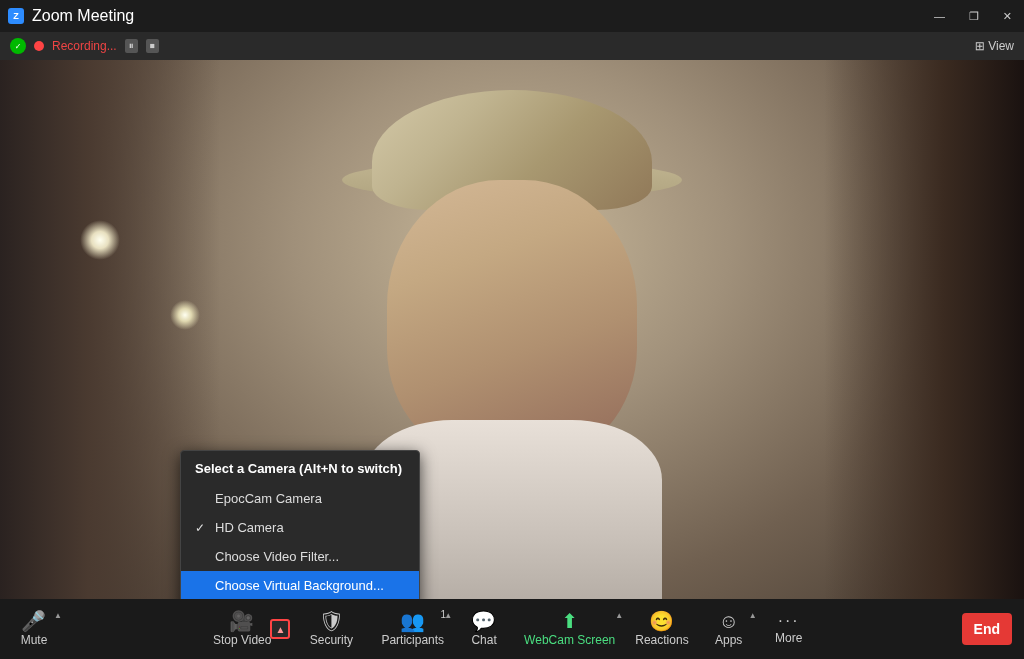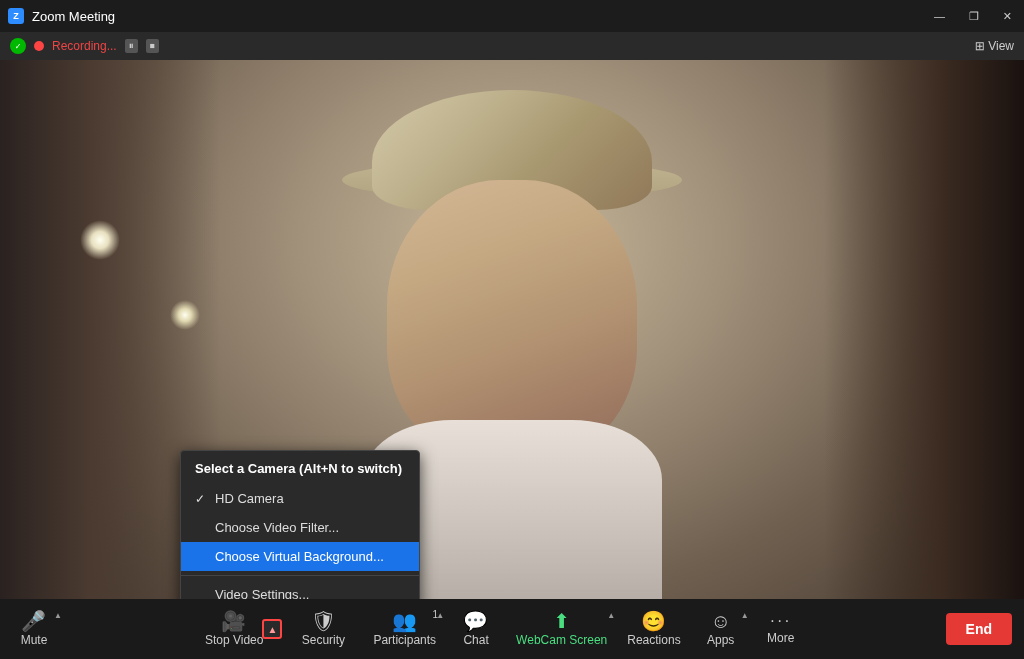--- a/index.html
+++ b/index.html
@@ -23,21 +23,21 @@
     }
     #zoom-logo {
       width: 16px; height: 16px;
       background: #2d8cff;
       border-radius: 3px;
       display: flex; align-items: center; justify-content: center;
       color: white; font-size: 9px; font-weight: bold;
     }
     #title-text {
       color: #ffffff;
-      font-size: 13px;
+      font-size: 16px;
     }
     #title-bar-right {
       display: flex;
       align-items: center;
       gap: 16px;
     }
     .window-btn {
       color: #cccccc;
       font-size: 11px;
       cursor: pointer;
@@ -285,21 +285,21 @@
       color: #cccccc;
       position: absolute;
       top: 2px; right: 8px;
     }
 
     
     #end-btn {
       background: #e53935;
       color: white;
       border: none;
-      padding: 8px 20px;
+      padding: 8px 12px;
       border-radius: 4px;
       font-size: 14px;
       font-weight: 600;
       cursor: pointer;
       margin-right: 8px;
     }
 
     
     .tool-btn.share-active .icon-area { color: #4ade80; }
     .tool-btn.share-active .label { color: #4ade80; }
@@ -338,20 +338,24 @@
   <div id="person">
     <div id="hat-brim"></div>
     <div id="hat"></div>
     <div id="face"></div>
     <div id="neck-collar"></div>
   </div>
 
   <div id="context-menu">
     <div id="menu-title">Select a Camera (Alt+N to switch)</div>
     <div class="menu-item">
+      <span class="menu-item-check">&nbsp;</span>
+      <span>EpocCam Camera</span>
+    </div>
+    <div class="menu-item">
       <span class="menu-item-check">✓</span>
       <span>HD Camera</span>
     </div>
     <div class="menu-item">
       <span class="menu-item-check">&nbsp;</span>
       <span>Choose Video Filter...</span>
     </div>
     <div class="menu-item selected">
       <span class="menu-item-check">&nbsp;</span>
       <span>Choose Virtual Background...</span>

